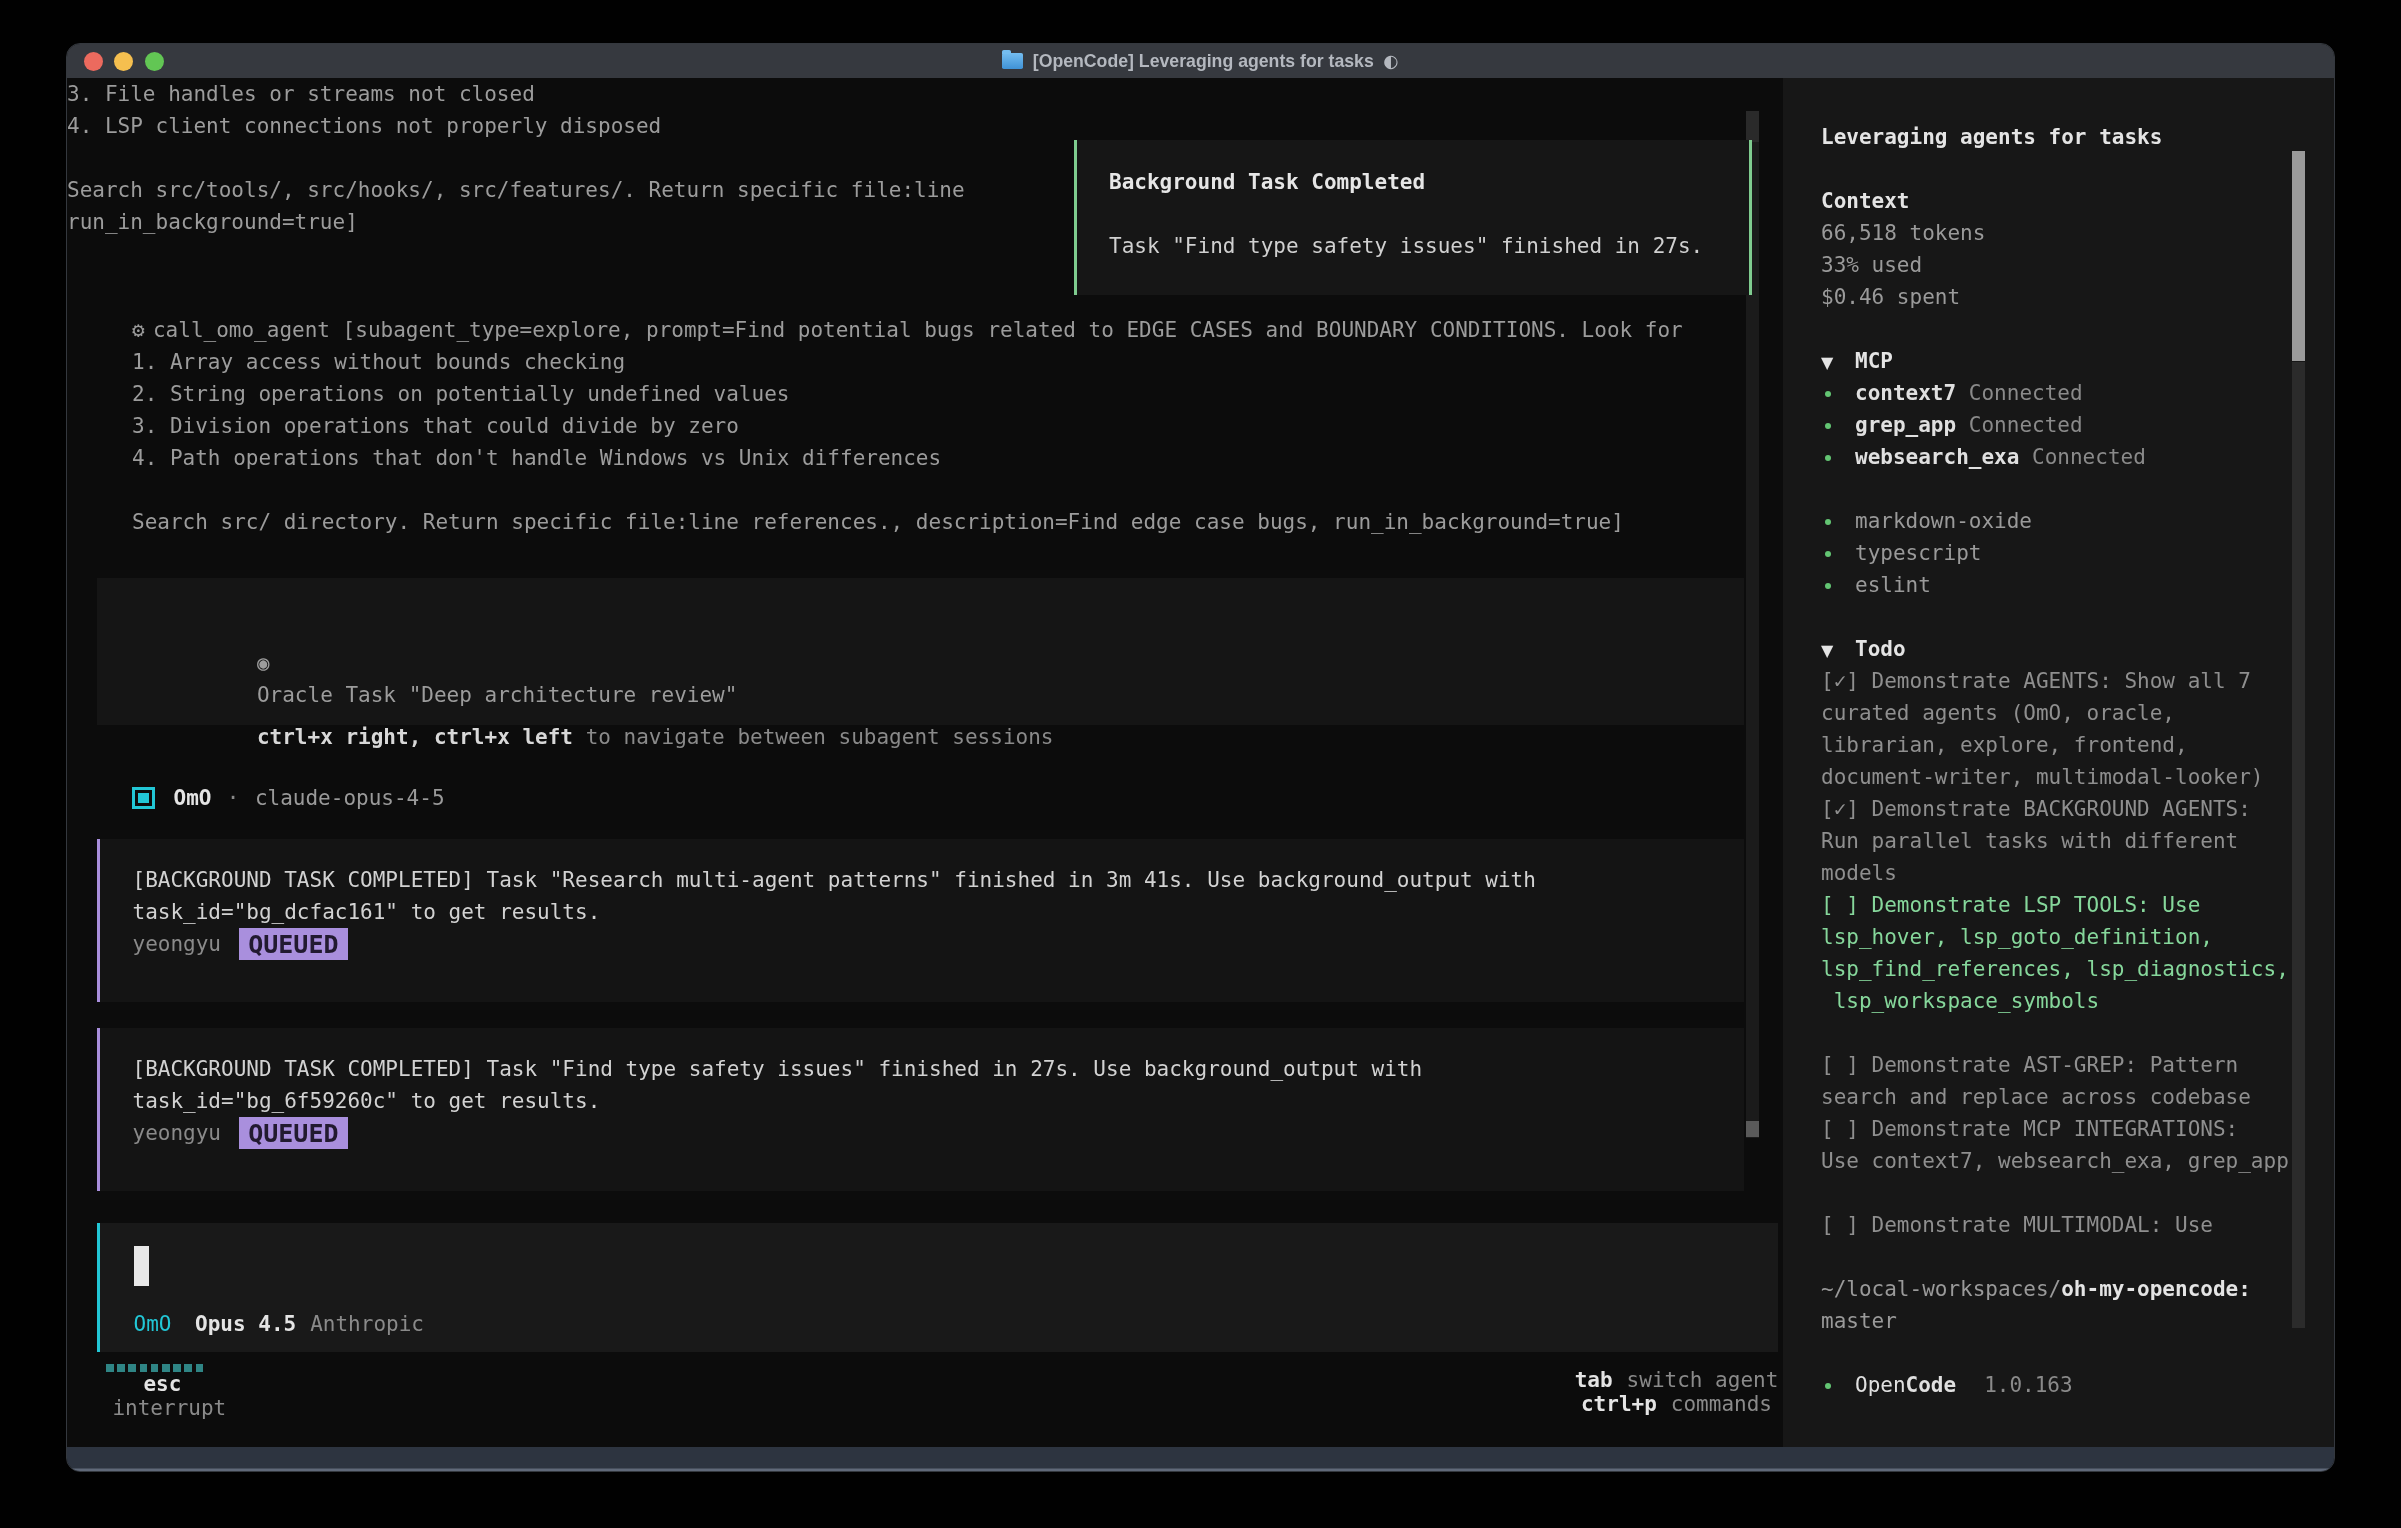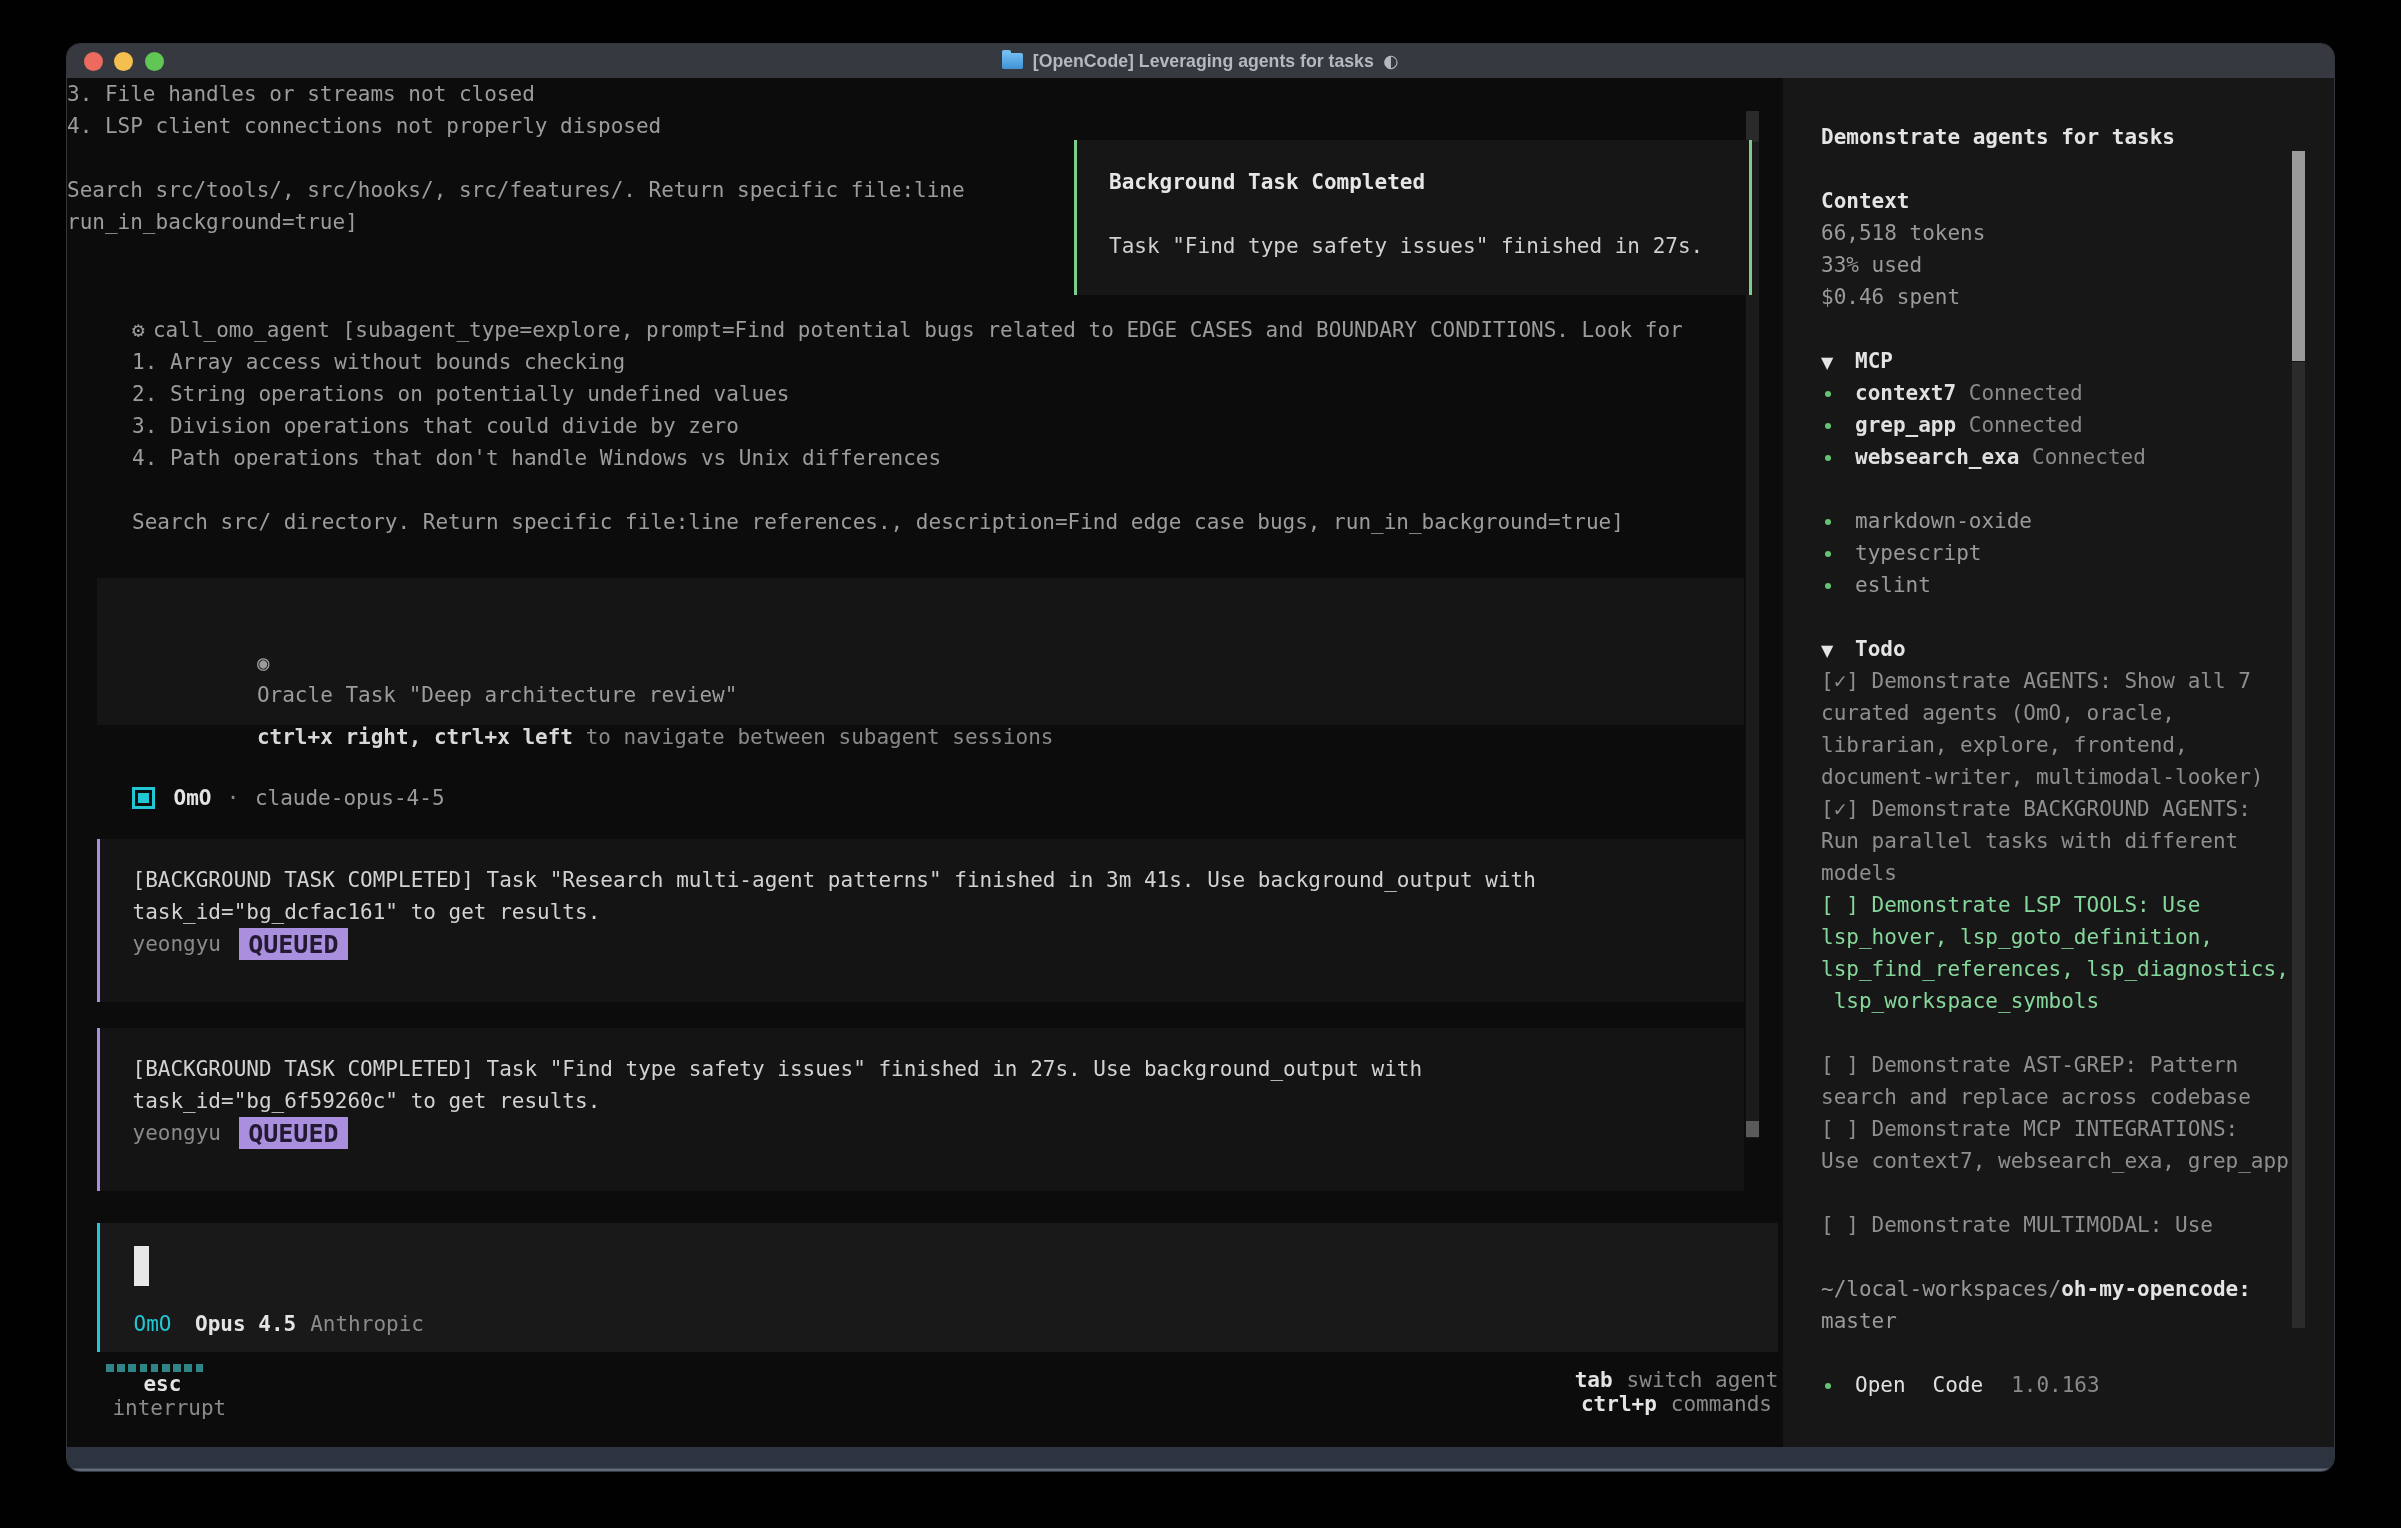--- a/index.html
+++ b/index.html
@@ -89,21 +89,21 @@
   .sb-line.head{color:#e4e4e4;font-weight:bold;}
   .tri::before{content:"▼";color:#e4e4e4;font-size:16px;display:inline-block;width:34px;
                font-family:"DejaVu Sans",sans-serif;}
   .bullet::before{content:"";display:inline-block;width:6.5px;height:6.5px;border-radius:50%;
                   background:#63c573;margin:0 24px 3px 3.5px;}
   .sb-name{color:#e0e0e0;font-weight:bold;}
   .sb-status{color:#8a8a8a;}
   .sb-lsp-name{color:#9a9a9a;}
   .done{color:#8f8f8f;} .active{color:#86d79b;} .blank{color:transparent;}
   .ws-prefix{color:#9a9a9a;} .ws-repo{color:#e4e4e4;font-weight:bold;}
-  .ver-reg{color:#e0e0e0;} .ver-bold{color:#e0e0e0;font-weight:normal;margin-left:27px;} .ver-num{color:#8a8a8a;margin-left:28px;}
+  .ver-reg{color:#e0e0e0;} .ver-bold{color:#e0e0e0;font-weight:bold;} .ver-num{color:#8a8a8a;margin-left:28px;}
   .sb-scroll-thumb{position:absolute;left:509px;top:73px;width:13px;height:210px;background:#9a9a9a;}
   .sb-scroll-track{position:absolute;left:509px;top:284px;width:13px;height:966px;background:#2b2b2b;}
   [data-each]{display:contents;}
 </style>
 </head>
 <body>
 
 <div class="stage">
   <div class="window">
 
@@ -215,21 +215,21 @@
       </div>
 
       <div class="main-scroll">
         <div class="seg-top"></div>
         <div class="thumb"></div>
       </div>
     </div>
 
     <div class="sidebar">
       <div class="sb-content">
-        <div class="sb-line head">Demonstrate agents for tasks</div>
+        <div class="sb-line head">Leveraging agents for tasks</div>
         <div class="sb-line"></div>
         <div class="sb-line head">Context</div>
         <div data-each="sidebar.context.lines">
           
         <div class="sb-line grey">66,518 tokens</div><div class="sb-line grey">33% used</div><div class="sb-line grey">$0.46 spent</div></div>
         <div class="sb-line"></div>
         <div class="sb-line head"><span class="tri"></span><span>MCP</span></div>
         <div data-each="sidebar.mcp.items">
           
         

